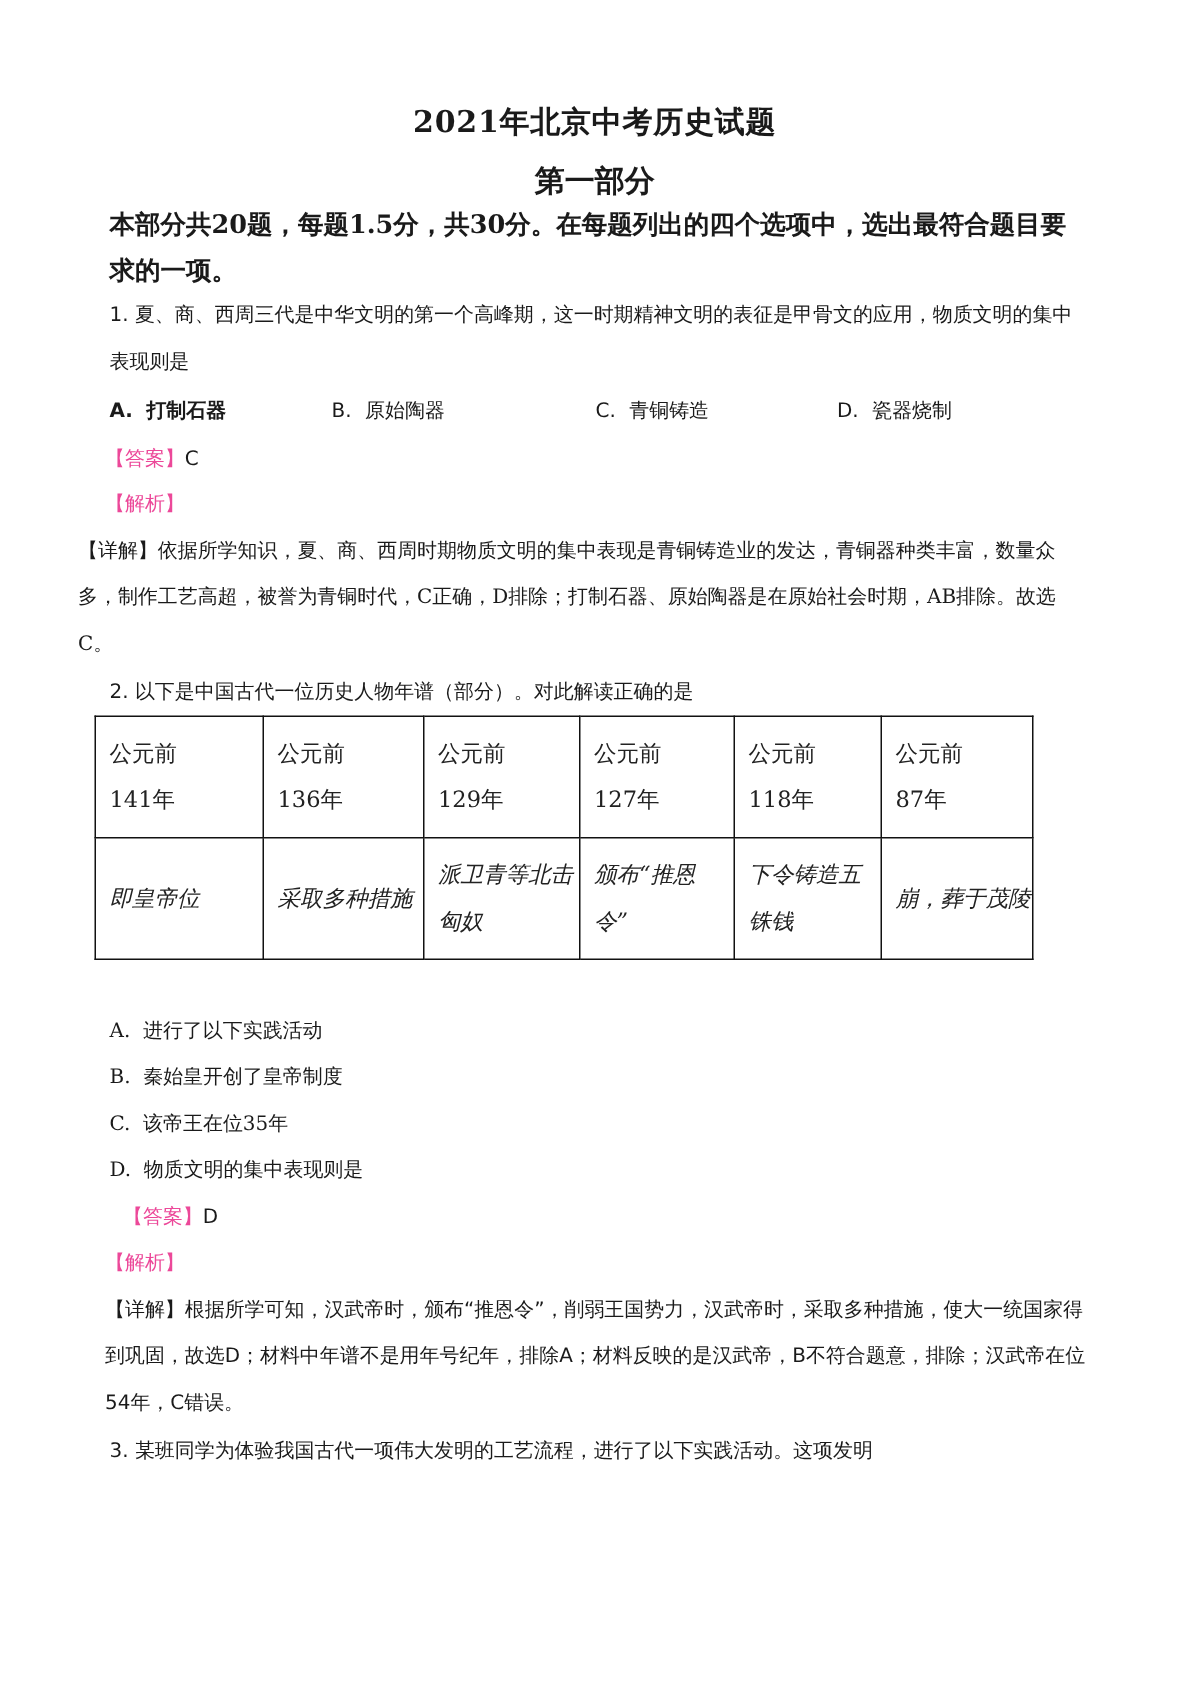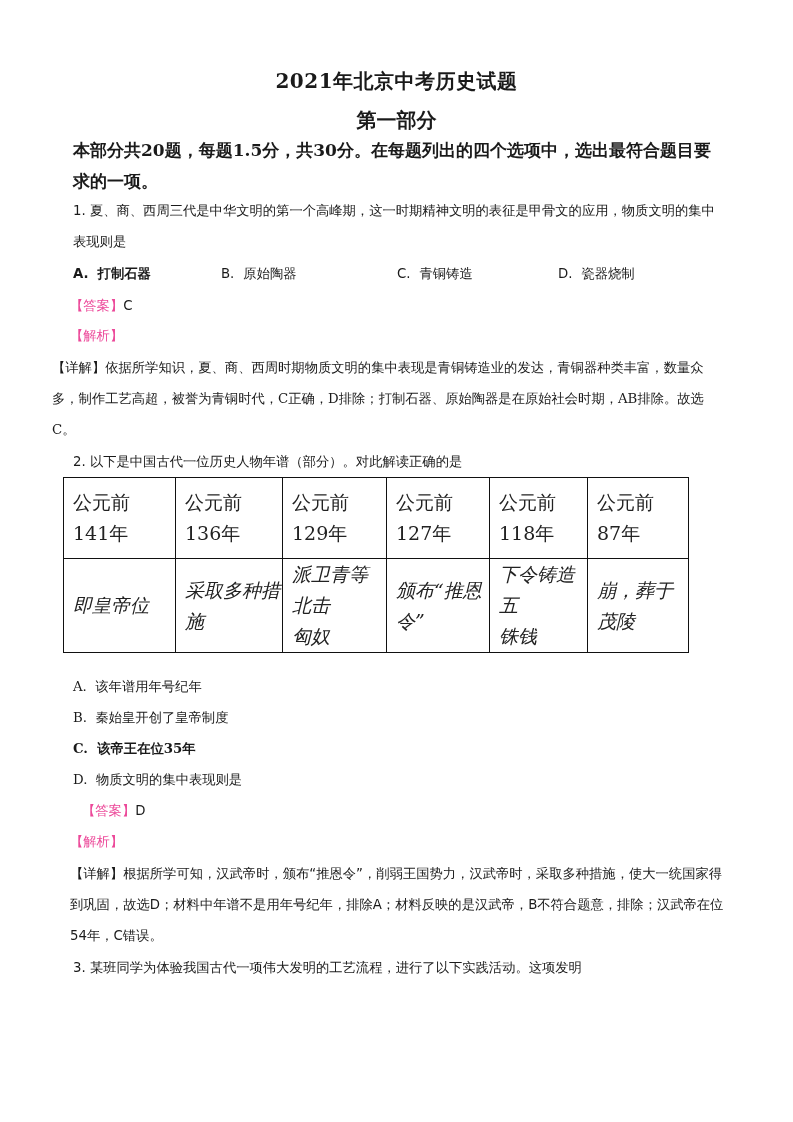--- a/index.html
+++ b/index.html
@@ -55,21 +55,21 @@
     .line.serif { font-family: "DejaVu Serif", serif; }
     .label-blue { color: #ec4899; }
     .opt { font-size: 13.3px; font-family: "DejaVu Sans", sans-serif; }
     .opt .letter { margin-right: 9px; }
 
     table.chronicle {
       position: absolute;
       left: 63px; top: 477px;
       border-collapse: collapse;
       font-family: "DejaVu Serif", "Liberation Serif", serif;
-      font-size: 19px;
+      font-size: 15px;
       color: #222;
     }
     table.chronicle td {
       border: 1.2px solid #111;
       padding: 0 0 0 9px;
       vertical-align: middle;
       line-height: 31px;
     }
     table.chronicle tr.r1 td { height: 80px; }
     table.chronicle tr.r2 td { height: 80px; font-style: italic; }
@@ -168,26 +168,26 @@
           <div>铢钱</div>
         </td>
     <td class="c6">
           <div>崩，葬于茂陵</div>
         </td>
   </tr>
 </tbody>
   </table>
 
 <div class="abs line serif" style="left:73px; top:678px;">
-  <span class="letter">A.</span>&nbsp;&nbsp;<span>该年谱用年号纪年</span>
+  <span class="letter">A.</span>&nbsp;&nbsp;<span>进行了以下实践活动</span>
 </div>
 <div class="abs line serif" style="left:73px; top:709px;">
   <span class="letter">B.</span>&nbsp;&nbsp;<span>秦始皇开创了皇帝制度</span>
 </div>
-<div class="abs line serif" style="left:73px; top:740px;font-weight:bold;">
+<div class="abs line serif" style="left:73px; top:740px;">
   <span class="letter">C.</span>&nbsp;&nbsp;<span>该帝王在位35年</span>
 </div>
 <div class="abs line serif" style="left:73px; top:771px;">
   <span class="letter">D.</span>&nbsp;&nbsp;<span>物质文明的集中表现则是</span>
 </div>
 
 <div class="abs line" style="left:70px; top:802px;margin-left:12px;">
   <span class="label-blue">【答案】</span><span>D</span>
 </div>
 <div class="abs line" style="left:70px; top:833px;">

